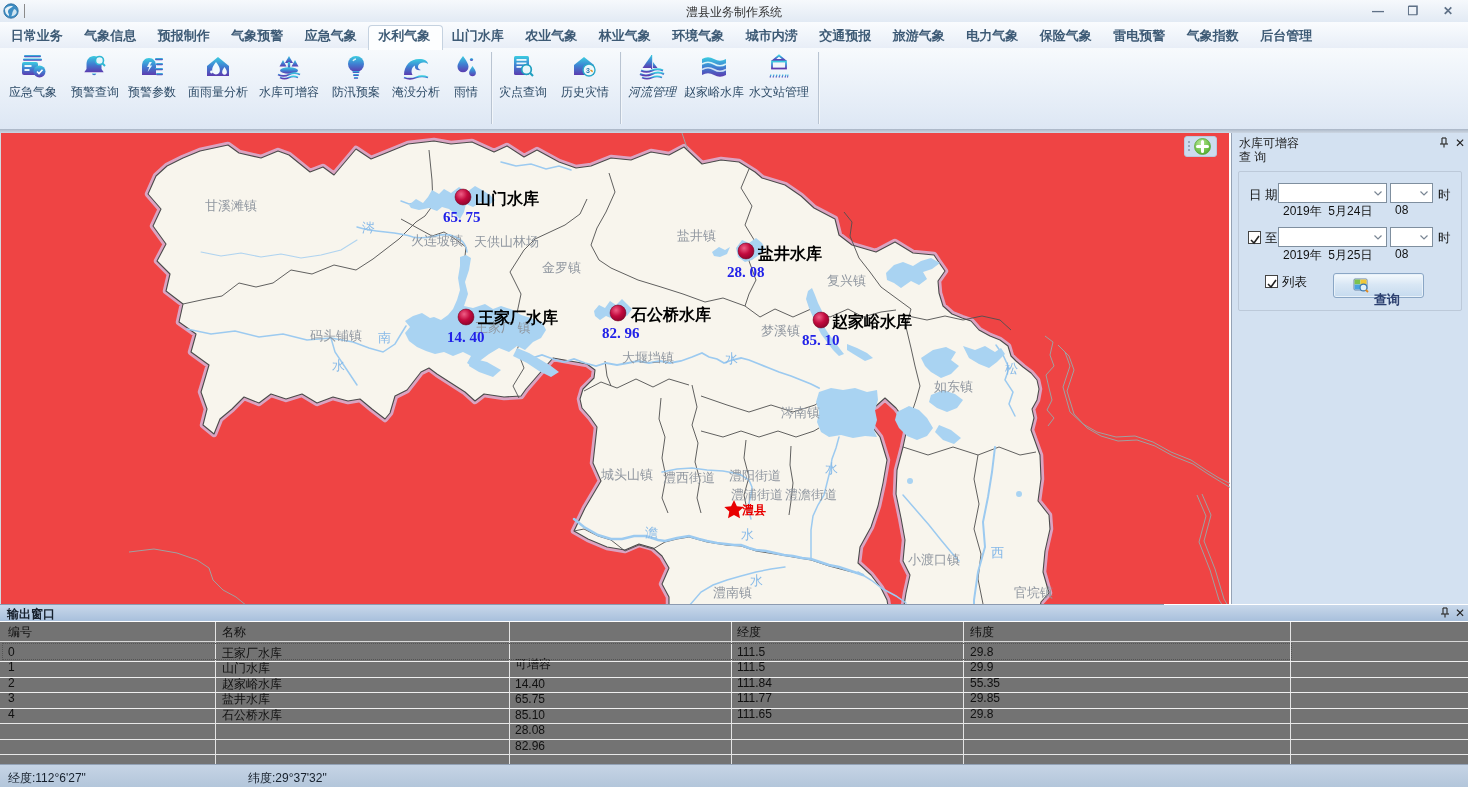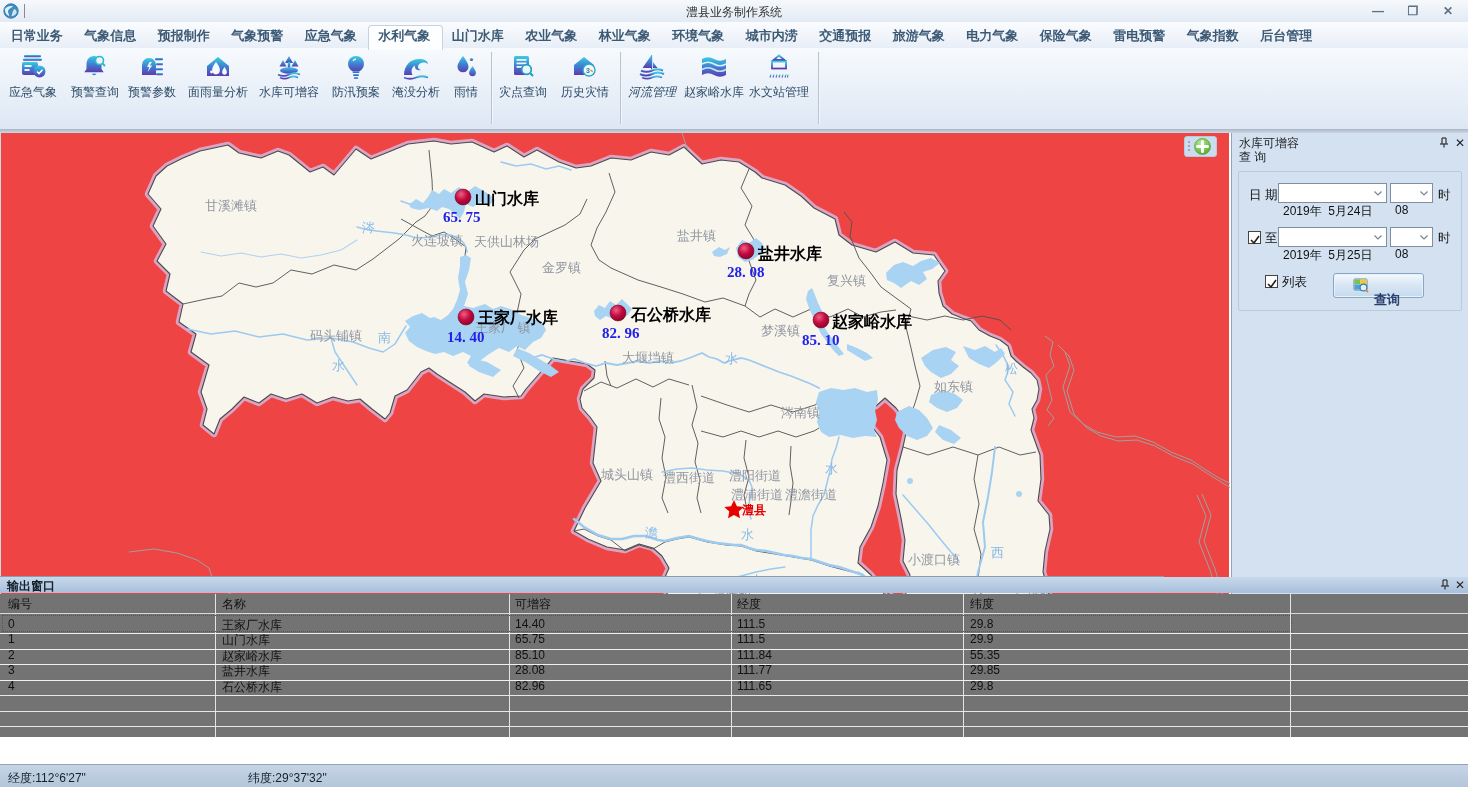--- a/index.html
+++ b/index.html
@@ -22,27 +22,27 @@
 #rpanel .ttl{position:absolute;left:7px;top:3px;font-size:12px;color:#1b1b1b;line-height:14px;}
 .pinbox{position:absolute;font-size:11px;color:#333;}
 #gbox{position:absolute;left:6px;top:38px;width:222px;height:138px;border:1px solid #bcc9d9;border-radius:2px;}
 .lbl{position:absolute;font-size:12.5px;color:#111;}
 .sel{position:absolute;background:#fff;border:1px solid #7f8f9f;height:20px;box-sizing:border-box;font-size:13px;color:#111;}
 .sel .tx{position:absolute;left:4px;top:19px;white-space:pre;font-size:12px;}
 .sel .ar{position:absolute;right:4px;top:7px;width:8px;height:5px;}
 .cb{position:absolute;width:11px;height:11px;background:#fff;border:1px solid #444;}
 #qbtn{position:absolute;left:101px;top:140px;width:89px;height:23px;background:linear-gradient(#f5fafd,#d9e7f5 45%,#c5daee);border:1px solid #8aa6c5;border-radius:3px;box-shadow:0 0 0 1px #e8f1f9 inset;}
 #qbtn span{position:absolute;left:40px;top:17px;font-size:13px;font-weight:bold;color:#2c4070;}
-#output{position:absolute;left:0;top:576px;width:1164px;height:160px;border-top:1px solid #8d9bb0;}
+#output{position:absolute;left:0;top:604px;width:1164px;height:160px;border-top:1px solid #8d9bb0;}
 #ohead{position:absolute;left:0;top:0;width:1468px;height:16px;background:linear-gradient(#c8d8ea,#a8c0dc);}
 #ohead .t{position:absolute;left:7px;top:1px;font-size:12px;font-weight:bold;color:#16202c;}
 #otable{position:absolute;left:0;top:17px;width:1468px;height:143px;background:#737373;font-size:12px;color:#111;}
 .orow{position:absolute;left:0;width:1468px;height:15px;}
 .orow span{position:absolute;top:0;white-space:nowrap;}
-.c0{left:8px;} .c1{left:222px;} .c2{left:515px;} .c3{left:737px;} .c4{left:970px;}
+.c0{left:8px;} .c1{left:222px;} .c2{left:515px;margin-top:32px;} .c3{left:737px;} .c4{left:970px;}
 .vline{position:absolute;top:0;width:1px;height:143px;background:#e4e4e4;}
 .hline{position:absolute;left:0;width:1290px;height:1px;background:#e8e8e8;}
 #selrow{position:absolute;left:2px;top:21px;width:1288px;height:15px;border:1px dotted #555;}
 #status{position:absolute;left:0;top:764px;width:1468px;height:23px;background:linear-gradient(#c6d4e5,#b2c5da);border-top:1px solid #93a2b6;}
 #status span{position:absolute;top:5px;font-size:12px;color:#16202c;}
 #mapwidget{position:absolute;left:1183px;top:3px;width:31px;height:19px;background:#ccdcee;border:1px solid #b9cade;border-radius:3px;}
 </style>
 </head>
 <body>
 <div id="titlebar">

